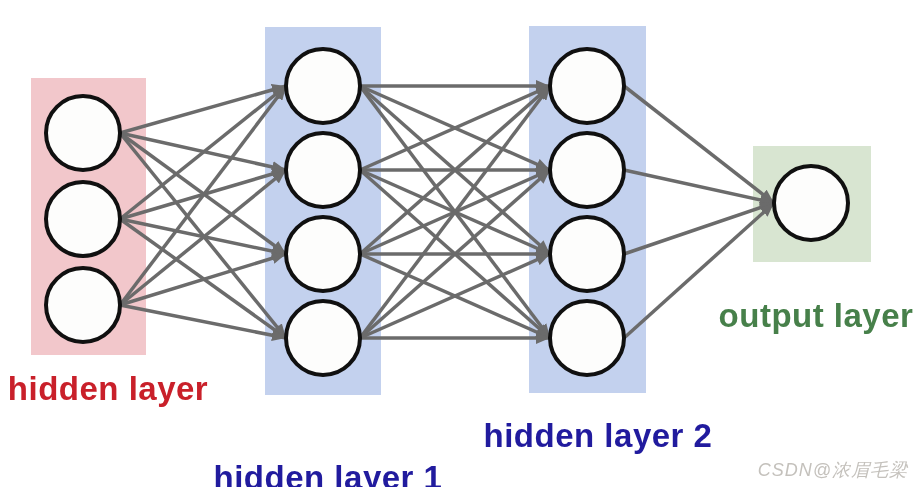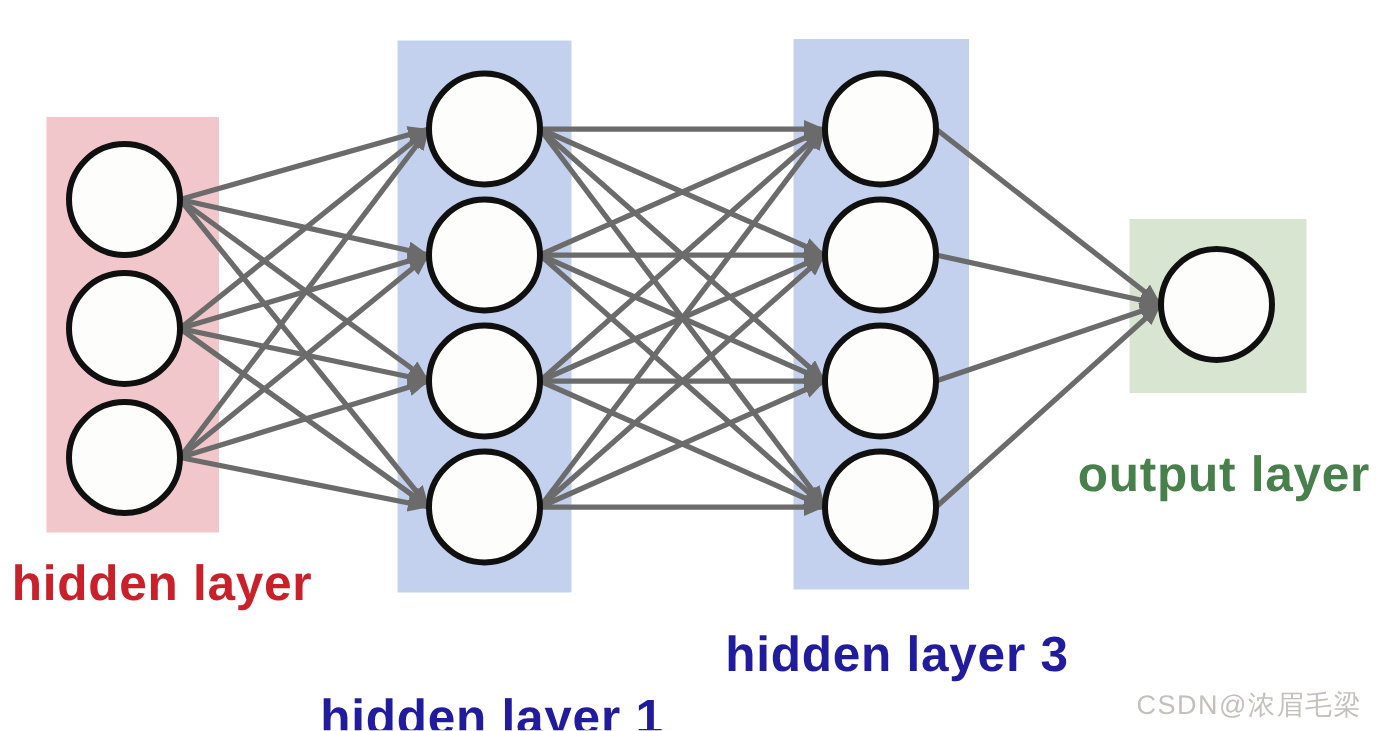--- a/index.html
+++ b/index.html
@@ -98,16 +98,16 @@
         <circle cx="323" cy="338" r="37"></circle>
         <circle cx="587" cy="86" r="37"></circle>
         <circle cx="587" cy="170" r="37"></circle>
         <circle cx="587" cy="254" r="37"></circle>
         <circle cx="587" cy="338" r="37"></circle>
         <circle cx="811" cy="203" r="37"></circle>
       </g>
     </svg>
   <div class="layer-label" style="left: 108px; top: 389px; color: rgb(201, 32, 42);">hidden layer</div>
   <div class="layer-label" style="left: 328px; top: 436px; color: rgb(33, 27, 158); margin-top: 42px;">hidden layer 1</div>
-  <div class="layer-label" style="left: 598px; top: 436px; color: rgb(33, 27, 158);">hidden layer 3</div>
+  <div class="layer-label" style="left: 598px; top: 436px; color: rgb(33, 27, 158);">hidden layer 2</div>
   <div class="layer-label" style="left: 816px; top: 316px; color: rgb(71, 128, 74); text-align: right;">output layer</div>
-  <div class="watermark" style="left: 908px; top: 470px; color: rgb(196, 193, 188);">CSDN@浓眉毛梁</div>
+  <div class="watermark" style="left: 908px; top: 470px; color: rgb(196, 193, 188); font-style: italic;">CSDN@浓眉毛梁</div>
 </div>
 
 </body></html>

